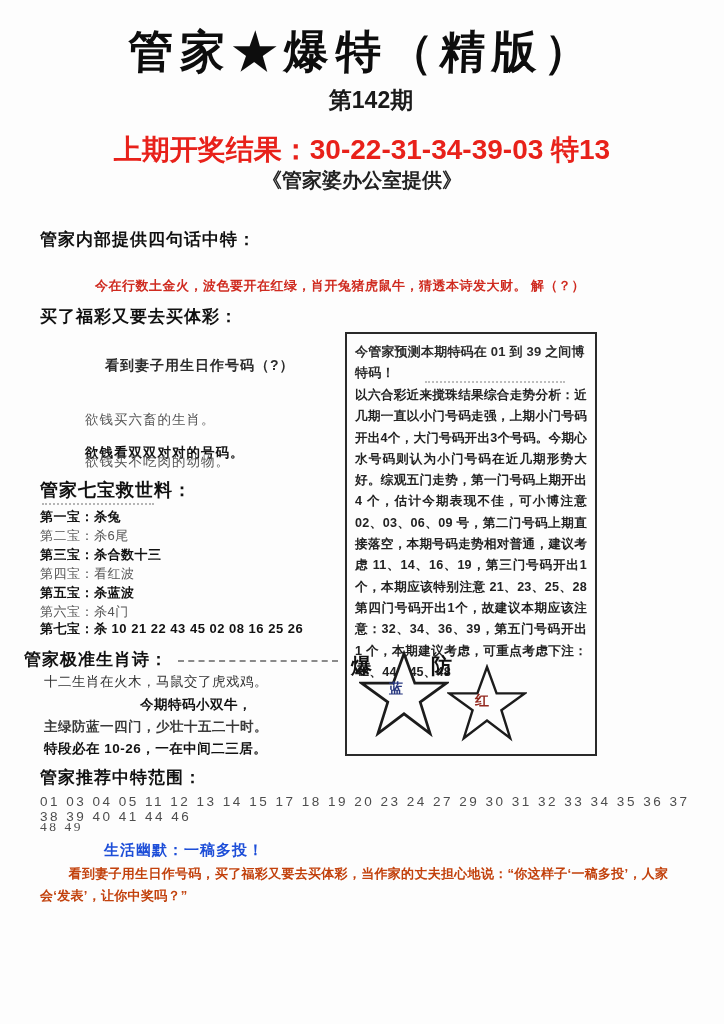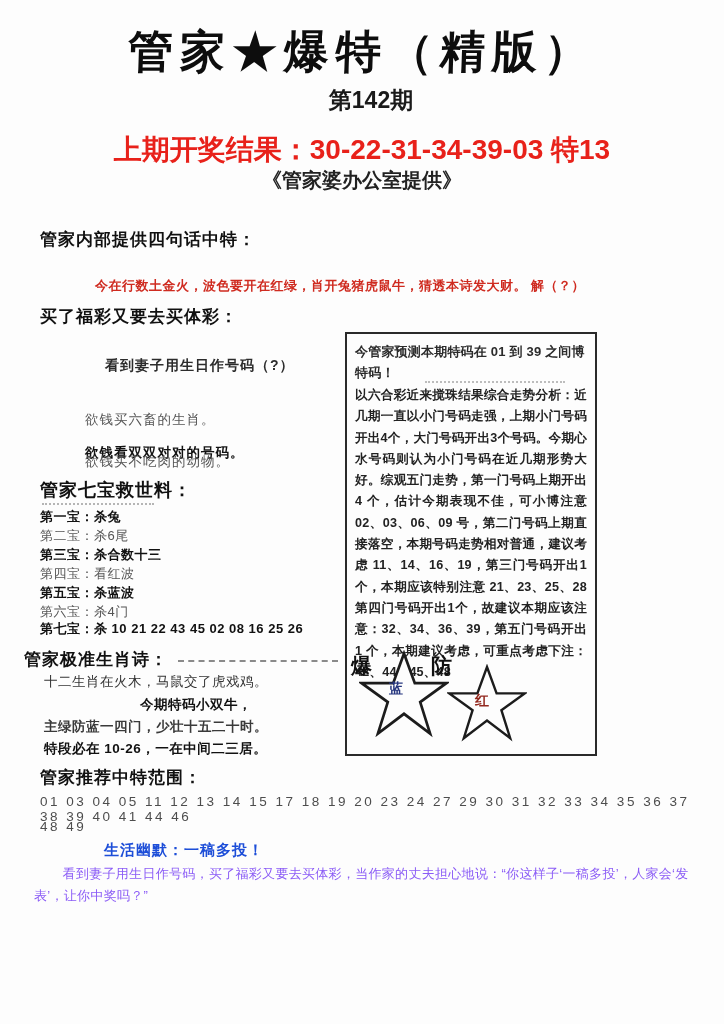--- a/index.html
+++ b/index.html
@@ -38,22 +38,22 @@
   .boxBody{
     margin-top:2px;font-size:12.6px;line-height:21.3px;color:#222;
     text-align:justify;font-weight:600;letter-spacing:0.2px;
   }
   .starWrap{position:absolute;}
   .starLabel{font-size:21px;font-weight:bold;color:#111;}
   .starText{position:absolute;font-size:14px;font-weight:bold;}
   .numLine{left:40px;width:660px;font-size:13.5px;color:#4d4d4d;letter-spacing:2.5px;font-weight:500;}
   .humorTitle{left:104px;top:841px;font-size:15px;font-weight:bold;color:#1d4ed8;letter-spacing:1px;}
   .humorBody{
-    left:34px;top:863px;width:655px;font-size:13px;line-height:22px;
-    color:#8b5cf6;font-weight:400;text-indent:2.2em;letter-spacing:0.3px;
+    left:40px;top:863px;width:655px;font-size:13px;line-height:22px;
+    color:#c2410c;font-weight:700;text-indent:2.2em;letter-spacing:0.3px;
   }
 </style>
 </head>
 <body>
 
 <div class="page">
 
   <div class="abs center title">管家★爆特（精版）</div>
   <div class="abs center issue">第142期</div>
   <div class="abs center lastResult">上期开奖结果：30-22-31-34-39-03 特13</div>
@@ -103,18 +103,18 @@
       <span class="starLabel" style="position:absolute;left:0;top:0;">防</span>
       <svg width="80" height="78" viewBox="0 0 100 96" style="position:absolute;left:16px;top:12px;">
         <polygon points="50,3 62,36 97,36 68,57 79,92 50,70 21,92 32,57 3,36 38,36" fill="#fdfdfd" stroke="#1c1c1c" stroke-width="3"></polygon>
       </svg>
       <span class="starText" style="left:44px;top:40px;color:#93291f;">红</span>
     </div>
   </div>
 
   <div class="abs secHead" style="left:40px;top:766px;">管家推荐中特范围：</div>
   <div class="abs numLine" style="top:794px;">01 03 04 05 11 12 13 14 15 17 18 19 20 23 24 27 29 30 31 32 33 34 35 36 37 38 39 40 41 44 46</div>
-  <div class="abs numLine" style="top:819px;">48 49</div>
+  <div class="abs numLine" style="top:819px;font-family:Liberation Serif, serif;">48 49</div>
 
   <div class="abs humorTitle">生活幽默：一稿多投！</div>
   <div class="abs humorBody">看到妻子用生日作号码，买了福彩又要去买体彩，当作家的丈夫担心地说：“你这样子‘一稿多投’，人家会‘发表’，让你中奖吗？”</div>
 
 </div>
 
 </body></html>

